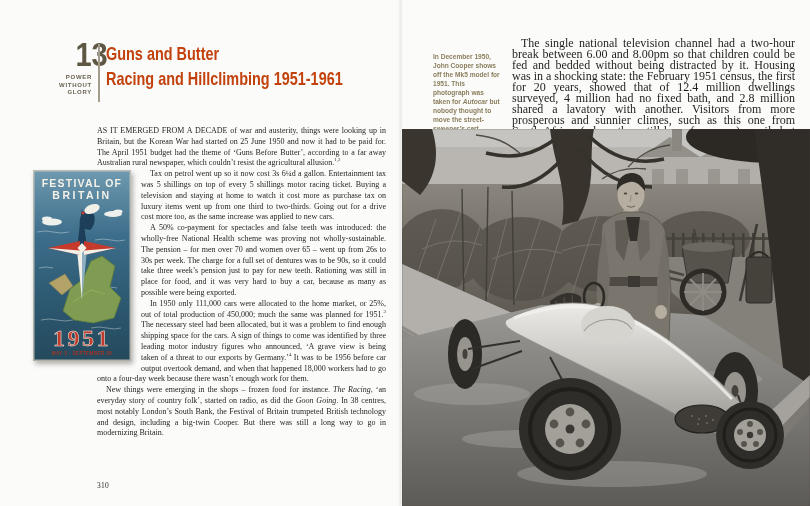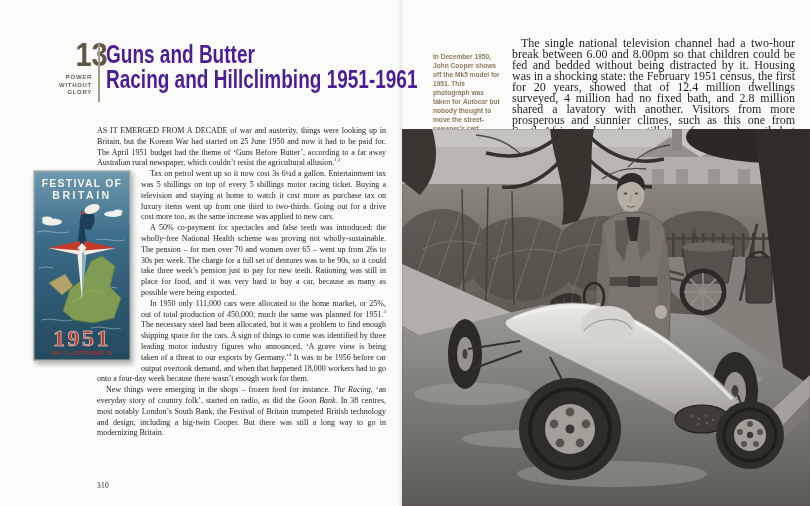--- a/index.html
+++ b/index.html
@@ -7,22 +7,22 @@
        font-family:"Liberation Serif",serif;-webkit-font-smoothing:antialiased;}
   .abs{position:absolute;}
 
   
   .ch-num{left:56px;top:38px;width:52px;text-align:right;font-family:"Liberation Sans",sans-serif;
           font-weight:bold;font-size:33px;line-height:33px;color:#5e5743;}
   .ch-num span{display:inline-block;transform:scaleX(.88);transform-origin:right;}
   .ch-motto{left:34px;top:74px;width:58px;text-align:right;font-family:"Liberation Sans",sans-serif;
             font-weight:bold;font-size:6px;line-height:7.6px;letter-spacing:.7px;color:#6a6251;}
   .head-rule{left:98px;top:44px;width:1.5px;height:58px;background:#a49d8e;}
-  .ch-title{left:106px;top:42px;color:#4c1d95;font-family:"Liberation Sans",sans-serif;
-            font-weight:bold;font-size:25px;line-height:24.5px;white-space:nowrap;}
+  .ch-title{left:106px;top:42px;color:#c2410c;font-family:"Liberation Sans",sans-serif;
+            font-weight:bold;font-size:19px;line-height:24.5px;white-space:nowrap;}
   .ch-title div{transform:scaleX(.76);transform-origin:left;}
 
   
   .body-left{left:97px;top:126px;width:289px;font-size:8px;line-height:10.8px;
              text-align:justify;color:#211f1c;}
   .body-left p{margin:0;}
   p.para{text-indent:9px;}
   sup{font-size:5px;line-height:0;}
   .poster{float:left;width:98px;height:191px;margin:1px 10px 12px -64px;
           box-shadow:2px 3px 5px rgba(40,35,25,.35);background:#2e5e7a;}
@@ -114,21 +114,21 @@
         <text x="49" y="29" text-anchor="middle" font-family="Liberation Sans,sans-serif" font-weight="bold" font-size="10.5" letter-spacing="2.5" fill="#f4f1e9">BRITAIN</text>
         <text x="49" y="176" text-anchor="middle" font-family="Liberation Serif,serif" font-weight="bold" font-size="24" letter-spacing="2.5" fill="#c23a2b" stroke="#f1ede4" stroke-width=".5">1951</text>
         <text x="49" y="184.5" text-anchor="middle" font-family="Liberation Sans,sans-serif" font-weight="bold" font-size="4.6" letter-spacing=".4" fill="#a83225">MAY 3 · SEPTEMBER 30</text>
         <rect x=".75" y=".75" width="96.5" height="189.5" fill="none" stroke="#cfc9ba" stroke-width="1.5" opacity=".8"></rect>
       </svg>
     </div>
 
   <p class="para">Tax on petrol went up so it now cost 3s 6¼d a gallon. Entertainment tax was 5 shillings on top of every 5 shillings motor racing ticket. Buying a television and staying at home to watch it cost more as purchase tax on luxury items went up from one third to two-thirds. Going out for a drive cost more too, as the same increase was applied to new cars.</p>
       <p class="para">A 50% co-payment for spectacles and false teeth was introduced: the wholly-free National Health scheme was proving not wholly-sustainable. The pension – for men over 70 and women over 65 – went up from 26s to 30s per week. The charge for a full set of dentures was to be 90s, so it could take three week’s pension just to pay for new teeth. Rationing was still in place for food, and it was very hard to buy a car, because as many as possible were being exported.</p>
       <p class="para">In 1950 only 111,000 cars were allocated to the home market, or 25%, out of total production of 450,000; much the same was planned for 1951.<sup>3</sup> The necessary steel had been allocated, but it was a problem to find enough shipping space for the cars. A sign of things to come was identified by three leading motor industry figures who announced, ‘A grave view is being taken of a threat to our exports by Germany.’<sup>4</sup> It was to be 1956 before car output overtook demand, and when that happened 18,000 workers had to go onto a four-day week because there wasn’t enough work for them.</p>
-      <p class="para">New things were emerging in the shops – frozen food for instance. <i>The Racing</i>, ‘an everyday story of country folk’, started on radio, as did the <i>Goon Bank</i>. In 38 centres, most notably London’s South Bank, the Festival of Britain trumpeted British technology and design, including a big-twin Cooper. But there was still a long way to go in modernizing Britain.</p>
+      <p class="para">New things were emerging in the shops – frozen food for instance. <i>The Racing</i>, ‘an everyday story of country folk’, started on radio, as did the <i>Goon Going</i>. In 38 centres, most notably London’s South Bank, the Festival of Britain trumpeted British technology and design, including a big-twin Cooper. But there was still a long way to go in modernizing Britain.</p>
     </div>
 </div>
 
 <div class="abs footer-num">310</div>
 
 <div class="abs gutter"></div>
 
 <div class="abs caption">In December 1950, John Cooper shows off the Mk5 model for 1951. This photograph was taken for <i>Autocar</i> but nobody thought to move the street-sweeper’s cart.</div>
 
 <div class="abs body-right">

